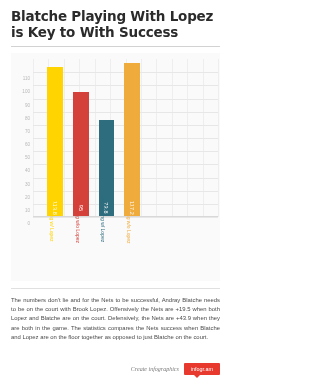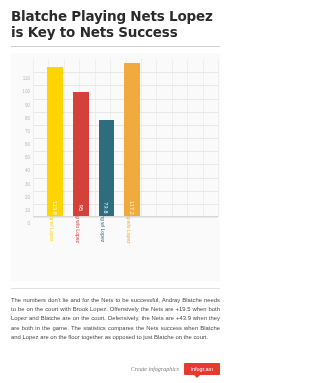--- a/index.html
+++ b/index.html
@@ -131,21 +131,21 @@
     border-right:3px solid transparent;
     border-top:3px solid #e8392f;
   }
 </style>
 </head>
 <body>
 
 <div class="wrap">
 
   <div class="title-block">
-    <h1 class="title">Blatche Playing Nets Lopez is Key to Nets Success</h1>
+    <h1 class="title">Blatche Playing With Lopez is Key to With Success</h1>
   </div>
   <div class="title-rule"></div>
 
   <div class="chart-area">
     <div class="ylabels">
         <div class="ylabel" style="top: 19.1667px;">110</div>
         <div class="ylabel" style="top: 32.3333px;">100</div>
         <div class="ylabel" style="top: 45.5px;">90</div>
         <div class="ylabel" style="top: 58.6667px;">80</div>
         <div class="ylabel" style="top: 71.8333px;">70</div>

